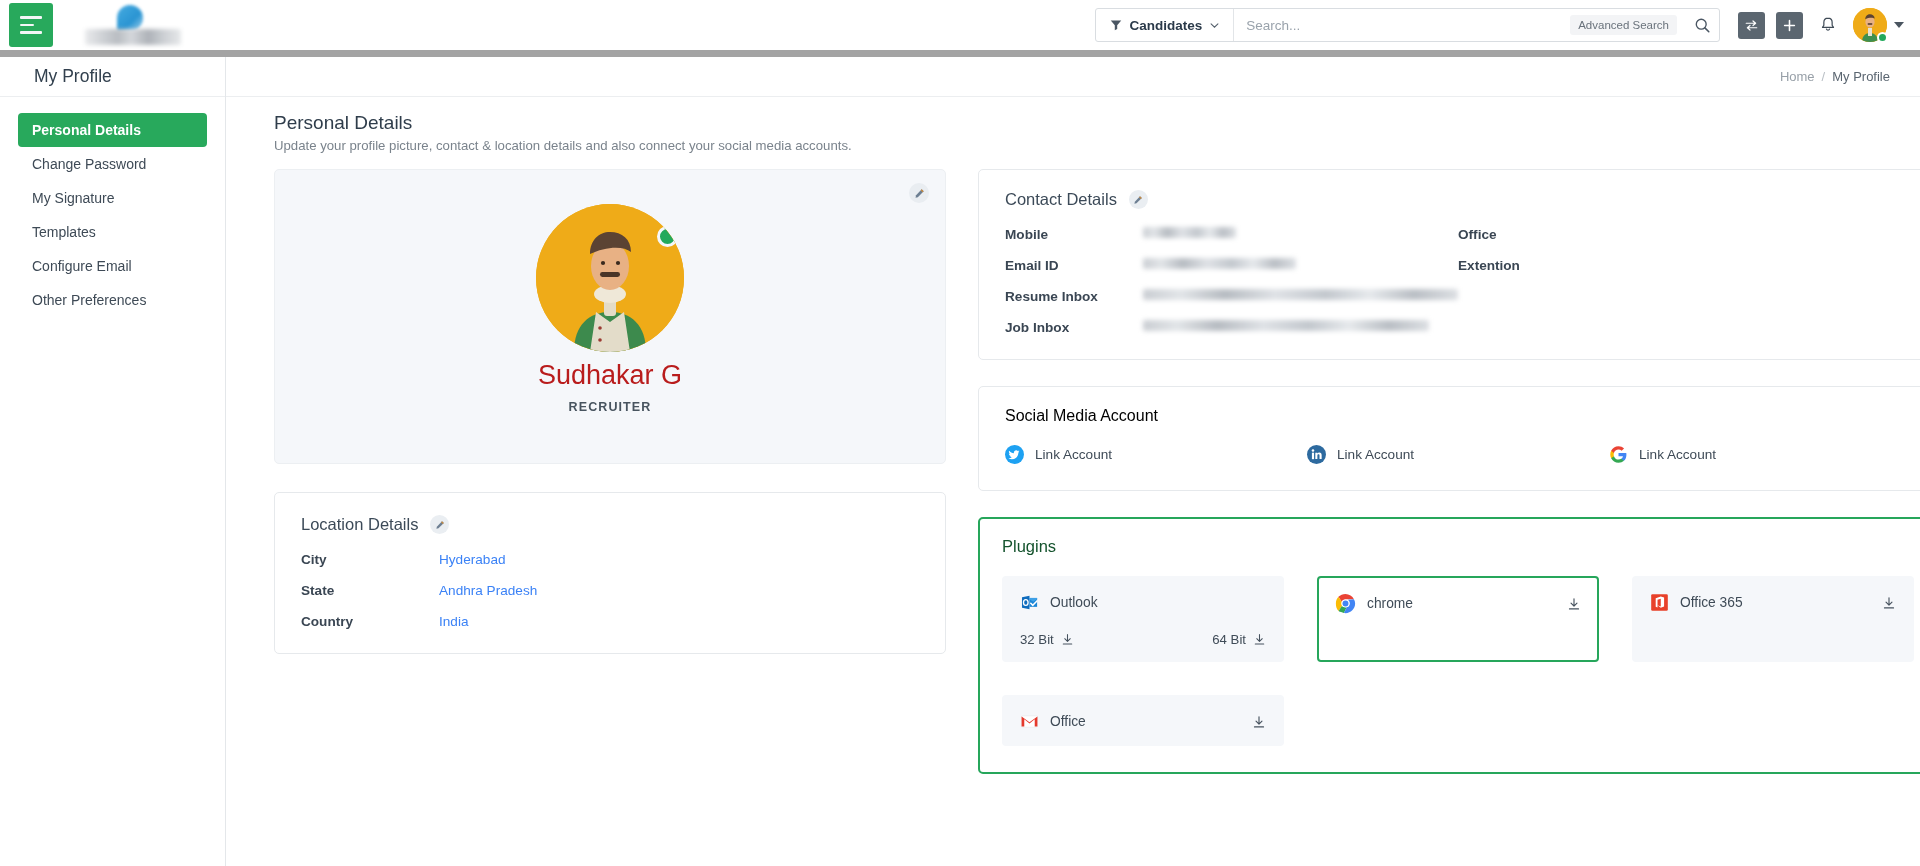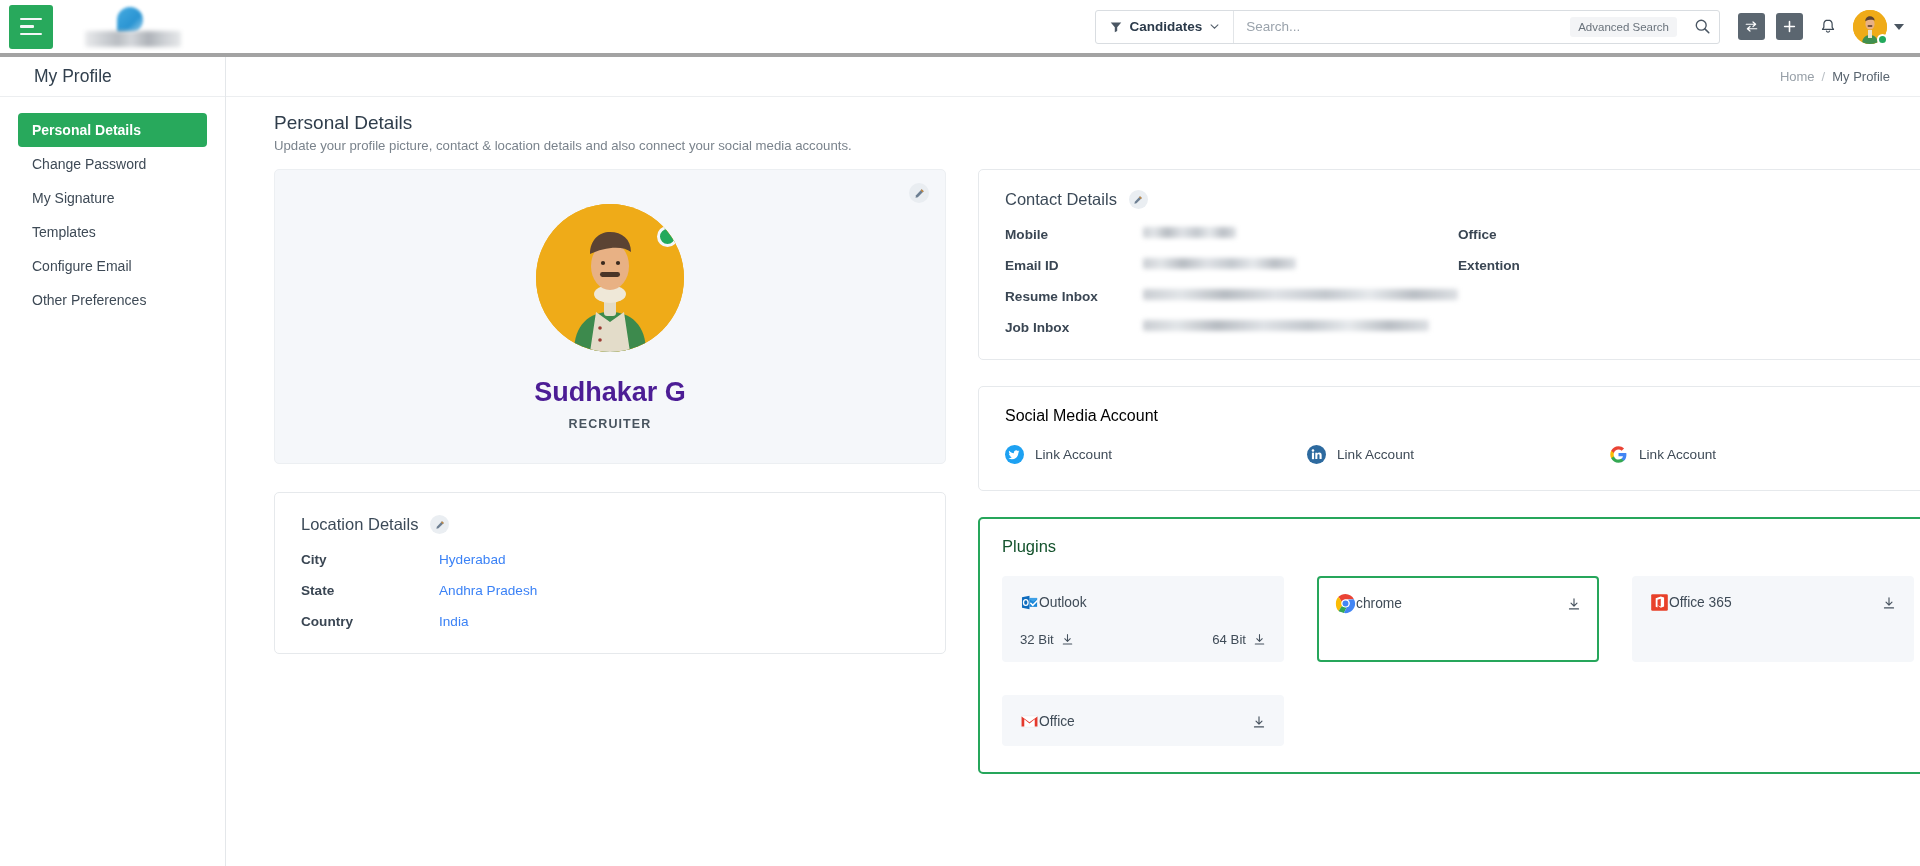--- a/index.html
+++ b/index.html
@@ -11,21 +11,21 @@
     font-family: "Liberation Sans", sans-serif;
     overflow: hidden;
   }
   body { position: relative; }
 
   
   .header {
     position: absolute; top: 0; left: 0;
     width: 1920px; height: 57px;
     background: #ffffff;
-    border-bottom: 4px solid #a3a3a3;
+    border-bottom: 7px solid #a3a3a3;
     display: flex; align-items: center;
   }
   .hamburger {
     width: 44px; height: 44px;
     margin-left: 9px;
     background: #28a95c;
     border-radius: 3px;
     display: flex; flex-direction: column;
     align-items: center; justify-content: center;
     gap: 5px; cursor: pointer;
@@ -224,21 +224,21 @@
     background: #efab18;
     position: relative; overflow: hidden;
   }
   .big-avatar-dot {
     position: absolute; top: 22px; right: 6px;
     width: 21px; height: 21px; border-radius: 50%;
     background: #22a95c;
     border: 3px solid #f5f7fa;
     z-index: 5;
   }
-  .profile-name { margin-top: 25px; font-size: 27px; color: #4c1d95; font-weight: 700; }
+  .profile-name { margin-top: 8px; font-size: 27px; color: #b91c1c; font-weight: 400; }
   .profile-role { margin-top: 9px; font-size: 12.5px; letter-spacing: 1.1px; color: #48545f; font-weight: bold; }
 
   
   .location-card { margin-top: 28px; padding: 22px 26px 24px 26px; }
   .card-head { display: flex; align-items: center; gap: 12px; margin-bottom: 18px; }
   .card-head .ctitle { font-size: 16.5px; color: #3c4a58; }
   .edit-pill {
     width: 19px; height: 19px; border-radius: 50%;
     background: #eaeef2;
     display: flex; align-items: center; justify-content: center;
@@ -282,21 +282,21 @@
     border-radius: 4px;
     padding: 17px 18px 15px 18px;
     cursor: pointer;
   }
   .plugin-tile.highlight {
     background: #ffffff;
     border: 2px solid #26a65b;
     padding: 15px 16px 13px 16px;
   }
   .plugin-head { display: flex; align-items: center; }
-  .plugin-name { font-size: 13.8px; color: #3f4b57; }
+  .plugin-name { font-size: 13.8px; color: #3f4b57; margin-left: 11px; }
   .plugin-dl { margin-left: auto; cursor: pointer; display: flex; align-items: center; }
   .plugin-bits { display: flex; margin-top: 20px; align-items: center; }
   .bit { font-size: 13.2px; color: #3f4b57; display: flex; align-items: center; gap: 7px; cursor: pointer; }
   .bit.right { margin-left: auto; }
   .spacer-tile { width: 282px; }
 </style>
 </head>
 <body>
 
 <div class="header">

